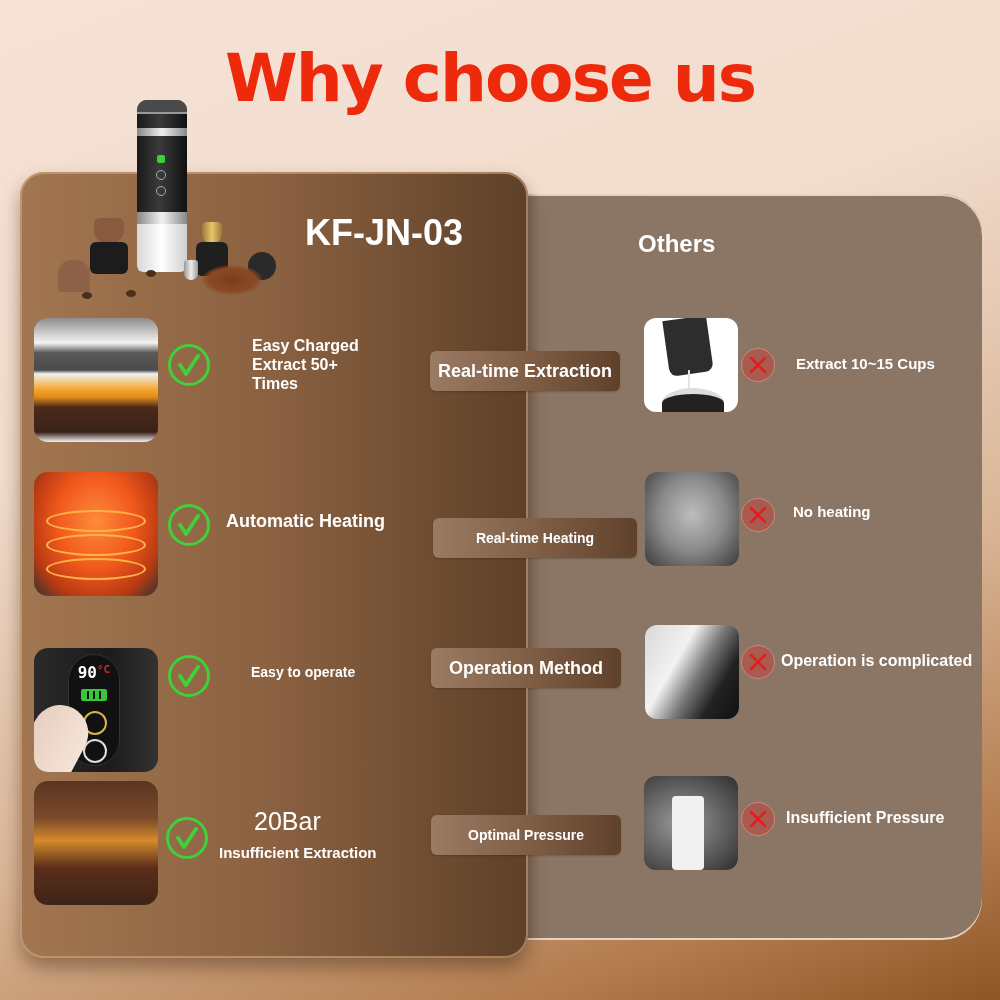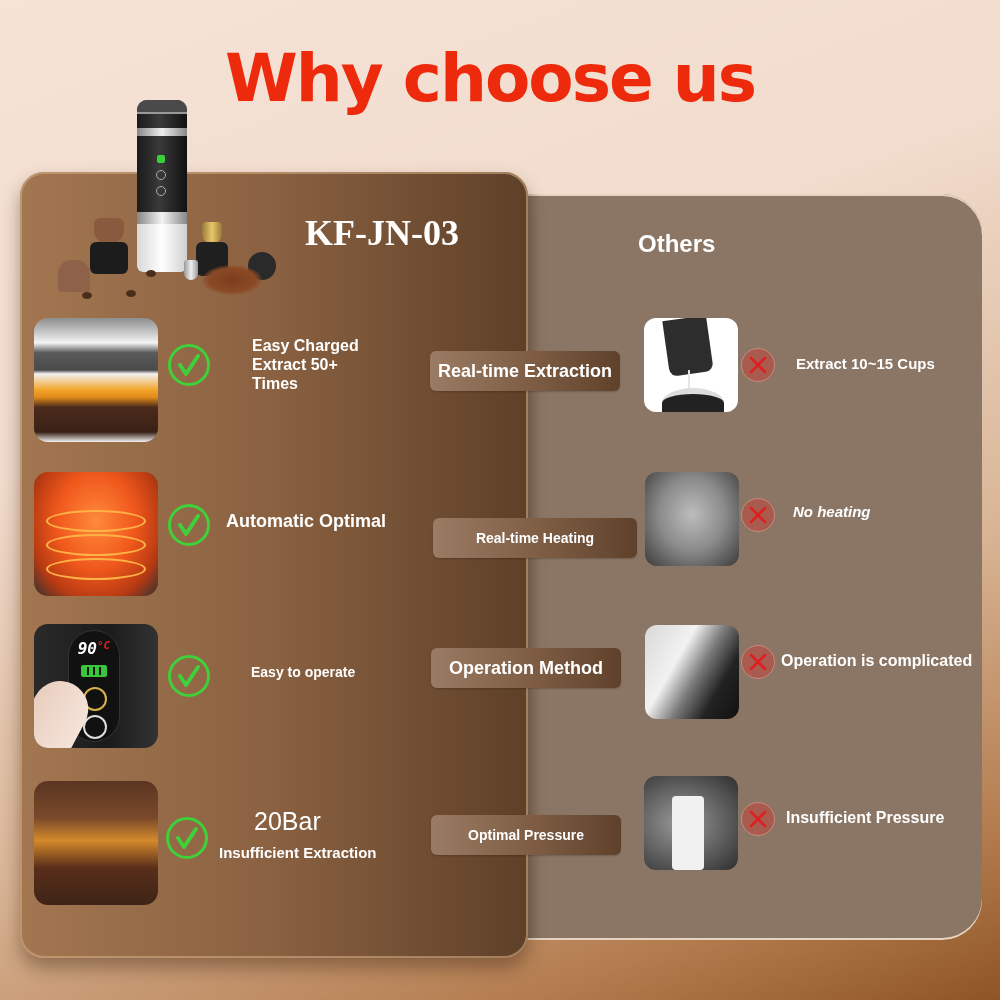--- a/index.html
+++ b/index.html
@@ -24,21 +24,21 @@
     background: linear-gradient(90deg, rgba(60,40,25,0.45), rgba(60,40,25,0));
   }
   .panel-ours {
     position: absolute; left: 20px; top: 172px; width: 508px; height: 786px;
     border-radius: 24px;
     background: linear-gradient(90deg, #a27650 0%, #8a6141 50%, #5e4028 100%);
     box-shadow: 0 10px 18px rgba(70,45,25,0.45), inset 0 0 0 2px rgba(210,170,130,0.6);
   }
   .product-title {
     position: absolute; left: 305px; top: 212px;
-    font-family: Liberation Serif, serif; font-weight: bold; font-size: 36px;
+    font-family: Liberation Sans, sans-serif; font-weight: bold; font-size: 36px;
     color: #ffffff; letter-spacing: 0px;
   }
   .others-title {
     position: absolute; left: 638px; top: 230px;
     font-size: 24px; font-weight: bold; color: #ffffff;
   }
   
   .hero { position: absolute; left: 52px; top: 100px; width: 230px; height: 200px; }
   .device {
     position: absolute; left: 85px; top: 0; width: 50px; height: 172px;
@@ -164,32 +164,32 @@
 <div class="thumb t2" style="left:34px;top:472px;">
   <div class="ring" style="top:38px"></div>
     <div class="ring" style="top:62px"></div>
     <div class="ring" style="top:86px"></div>
 </div>
 <div class="check" style="left:168px;top:504px;">
   <svg viewBox="0 0 30 30">
       <path d="M6 15 L12 24 L24 6" fill="none" stroke="#3fd13a" stroke-width="4" stroke-linecap="round" stroke-linejoin="round"></path>
     </svg>
 </div>
-<div class="feat-text" style="left:226px;top:512px;font-size:18px;">Automatic Optimal</div>
+<div class="feat-text" style="left:226px;top:512px;font-size:18px;">Automatic Heating</div>
 <div class="pill" style="left:433px;top:518px;width:204px;font-size:14px;">Real-time Heating</div>
 
 <div class="thumb small o2" style="left:645px;top:472px;"></div>
 <div class="cross" style="left:741px;top:498px;">
   <svg viewBox="0 0 22 22">
       <path d="M4 4 L18 18 M18 4 L4 18" stroke="#e21d1d" stroke-width="2.5" stroke-linecap="round"></path>
     </svg>
 </div>
-<div class="other-text" style="left:793px;top:503px;font-style:italic;">No heating</div>
-
-<div class="thumb t3" style="left:34px;top:624px;font-style:italic;">
+<div class="other-text" style="left:793px;top:503px;">No heating</div>
+
+<div class="thumb t3" style="left:34px;top:648px;">
   <div class="screen">
     <div class="temp"><span>90</span><span class="c">°C</span></div>
     <div class="battery"></div>
     <div class="cbtn" style="top:56px"></div>
     <div class="cbtn w" style="top:84px"></div>
   </div>
   <div class="finger"></div>
 </div>
 <div class="check" style="left:168px;top:655px;">
   <svg viewBox="0 0 30 30">

